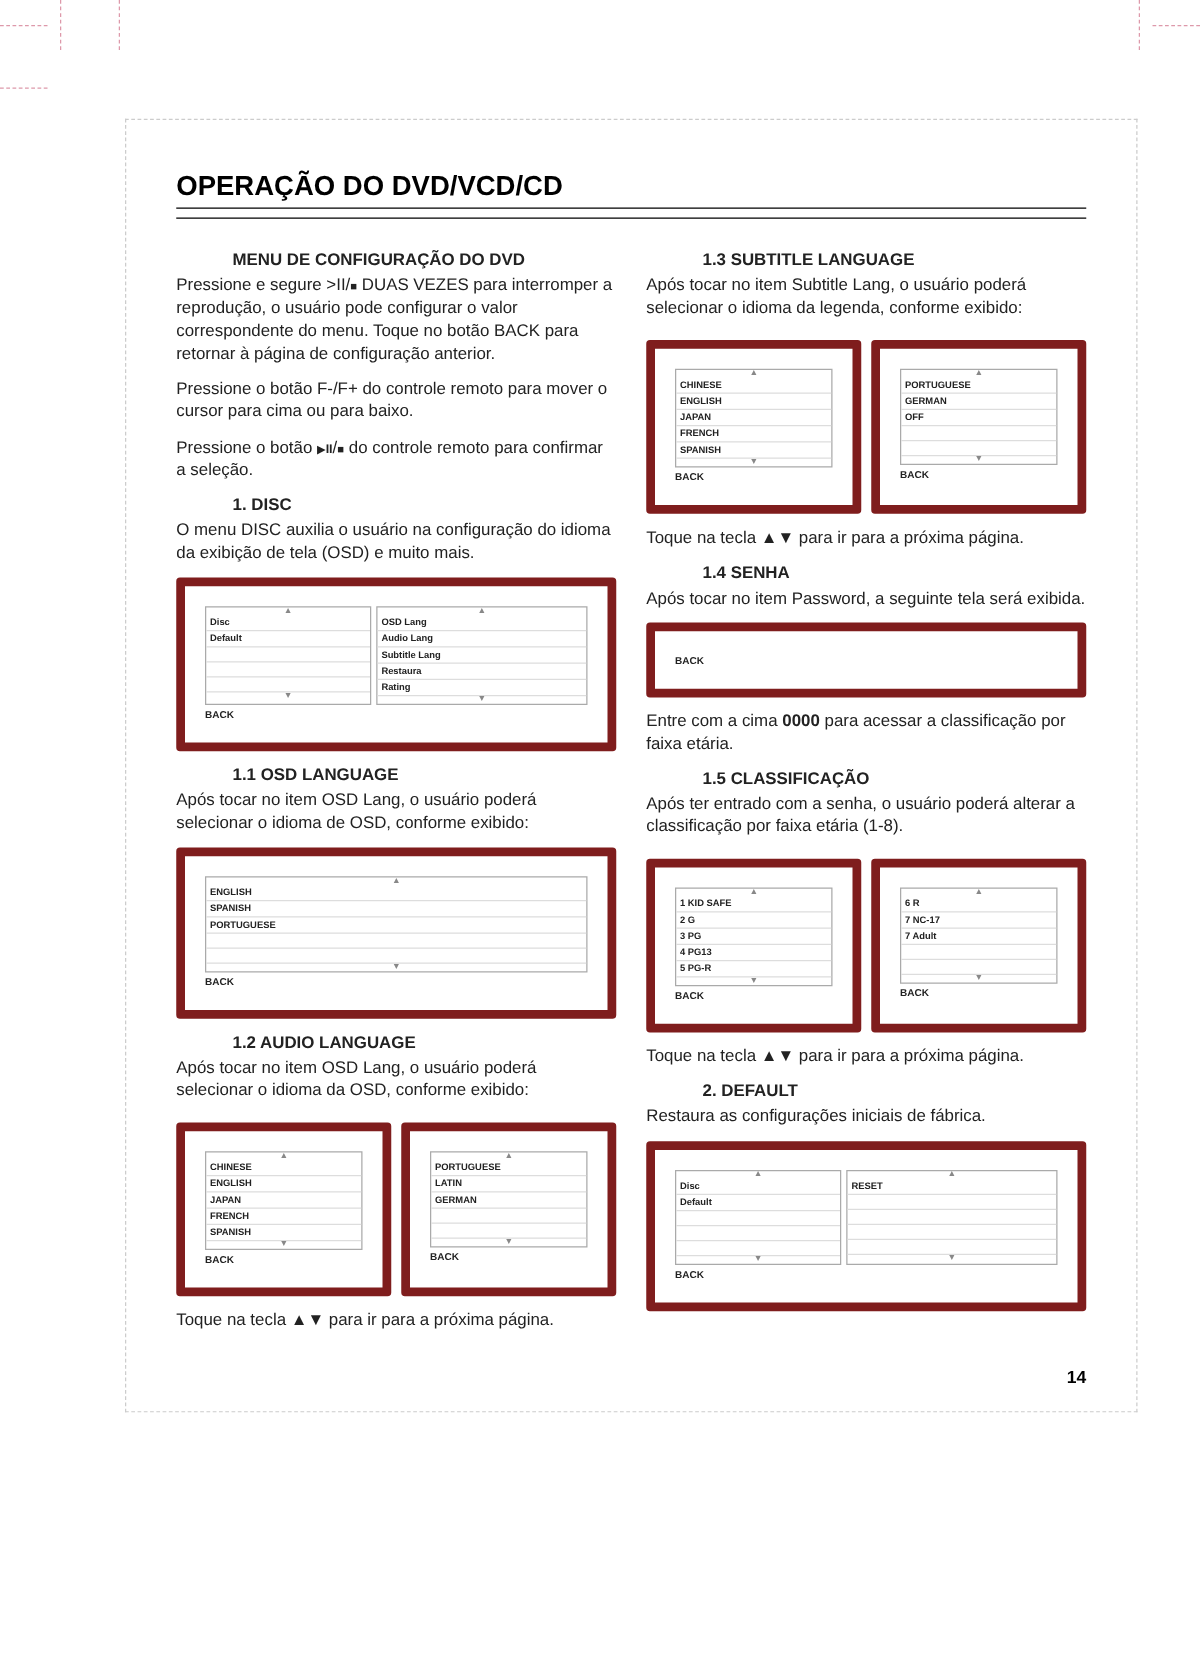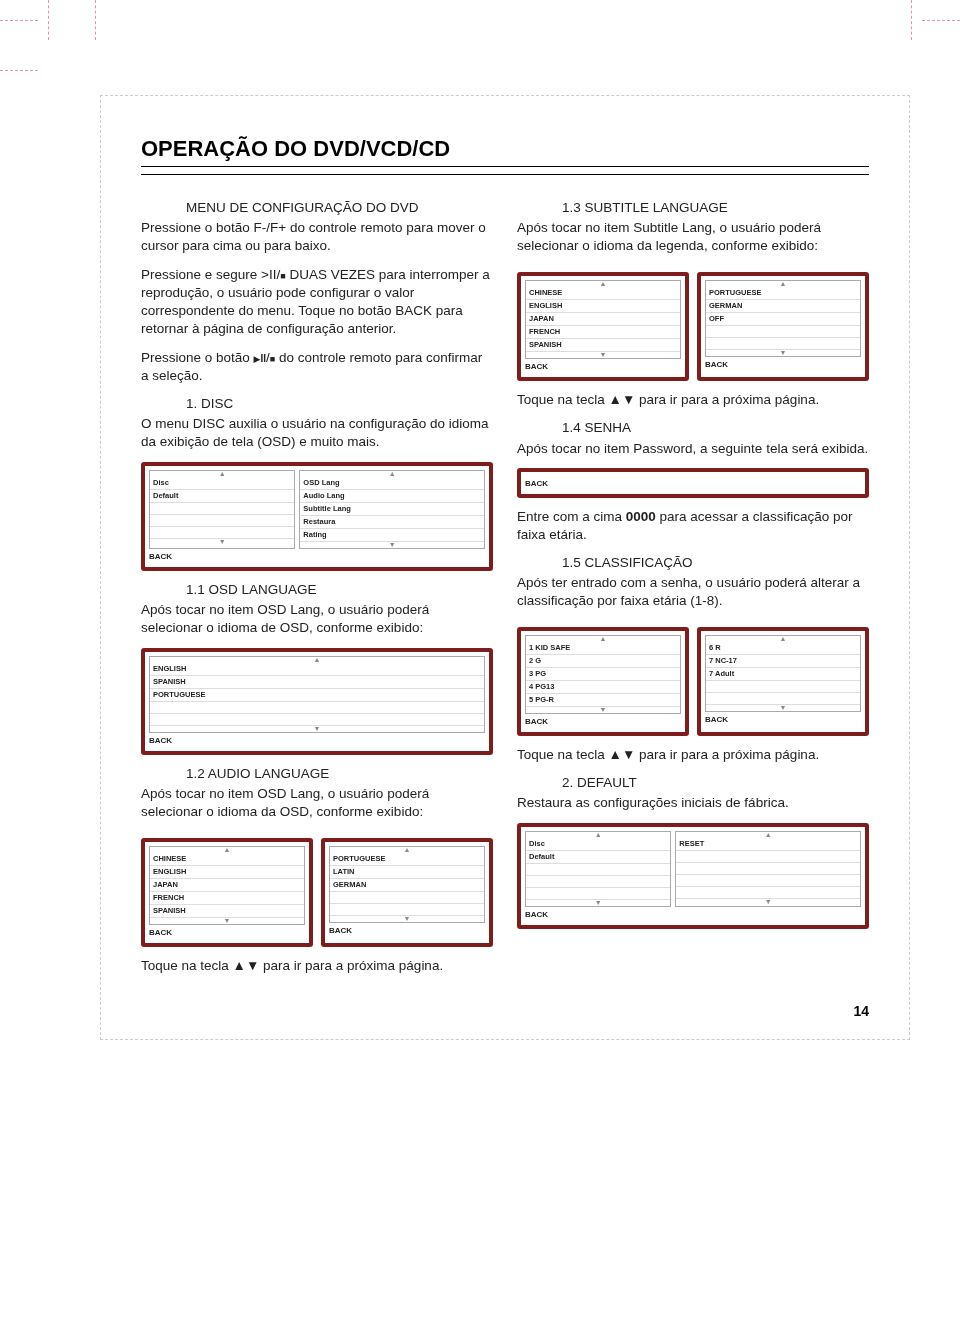--- a/index.html
+++ b/index.html
@@ -34,25 +34,25 @@
   margin: 0 0 4px 0;
 }
 .title-underline {
   height: 3px;
   border-bottom: 1.5px solid #000;
   margin-bottom: 18px;
 }
 .columns { display:flex; gap:24px; }
 .col { flex:1; font-size:13.5px; line-height:1.35; color:#222; }
 .col p { margin: 0 0 10px 0; }
-.col .heading { font-weight:normal; margin: 6px 0 2px 0; padding-left: 45px; }
+.col .heading { font-weight:bold; margin: 6px 0 2px 0; padding-left: 45px; }
 .screen {
-  border:4px solid #7f1d1d;
+  border:7px solid #7f1d1d;
   border-radius:3px;
-  padding:4px;
+  padding:16px;
   margin: 6px 0 10px 0;
   font-size:8px;
   background:#fff;
 }
 .screen-pair {
   display:flex;
   gap:8px;
 }
 .screen-pair .screen { flex:1; }
 .screen-inner {
@@ -118,24 +118,24 @@
 </div>
 
 <div class="page">
   <div class="title">OPERAÇÃO DO DVD/VCD/CD</div>
   <div class="title-underline"></div>
 
   <div class="columns">
 
     <div class="col">
       <p class="heading">MENU DE CONFIGURAÇÃO DO DVD</p>
-      <p>Pressione o botão F-/F+ do controle remoto para mover o cursor para cima ou para baixo.</p>
       <p>
         <span>Pressione e segure &gt;II/</span><span class="stop-glyph"></span><span> DUAS VEZES para interromper a reprodução, o usuário pode configurar o valor correspondente do menu. Toque no botão BACK para retornar à página de configuração anterior.</span>
       </p>
+      <p>Pressione o botão F-/F+ do controle remoto para mover o cursor para cima ou para baixo.</p>
       <p>
         <span>Pressione o botão </span><span class="play-glyph"></span><span class="pause-glyph"></span>/<span class="stop-glyph"></span><span> do controle remoto para confirmar a seleção.</span>
       </p>
 
       <p class="heading">1. DISC</p>
       <p>O menu DISC auxilia o usuário na configuração do idioma da exibição de tela (OSD) e muito mais.</p>
 
       <div class="screen">
         <div class="screen-inner">
           <div class="screen-left-col">

